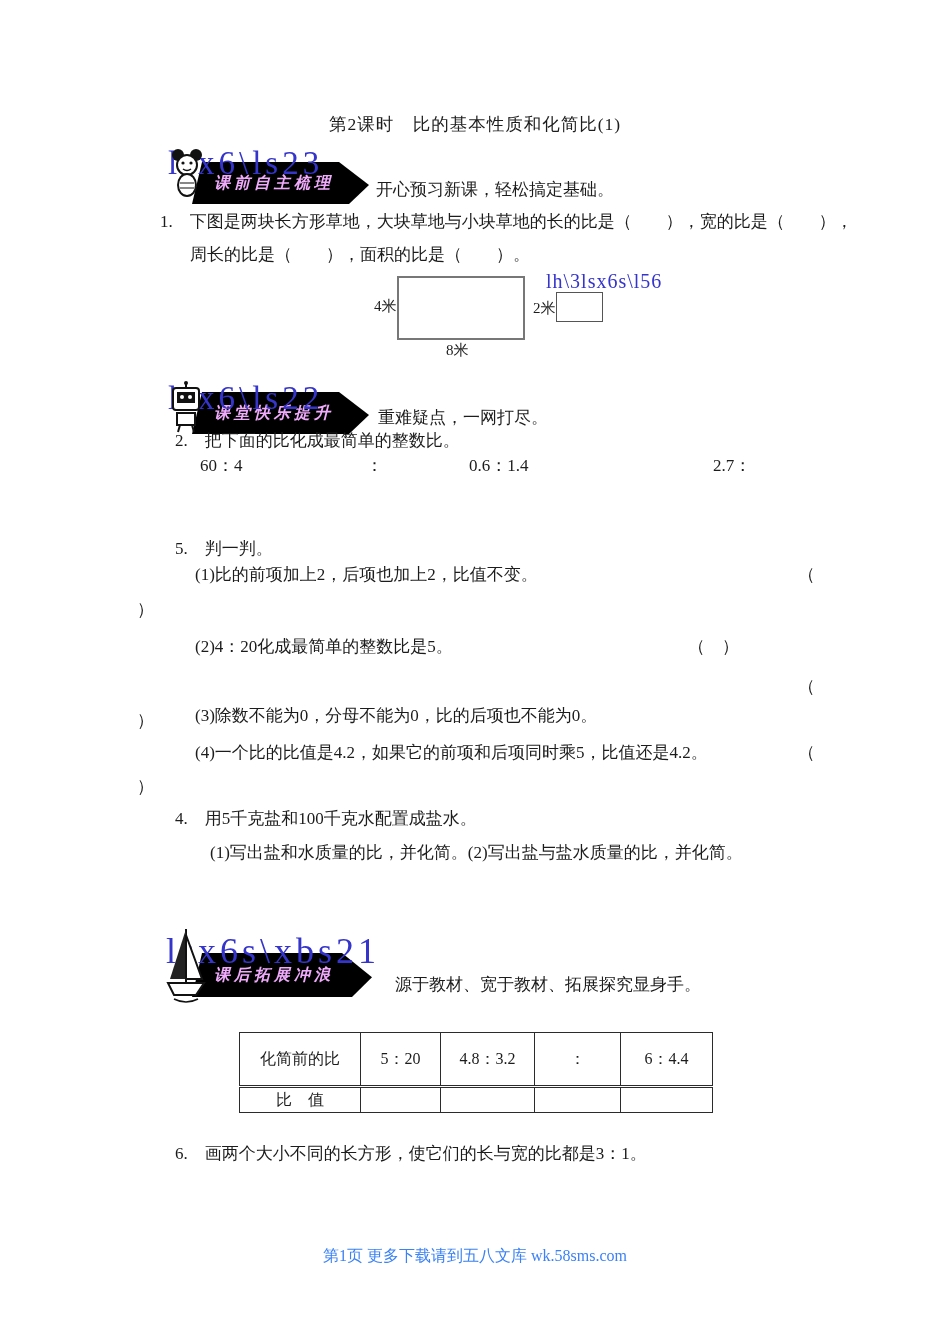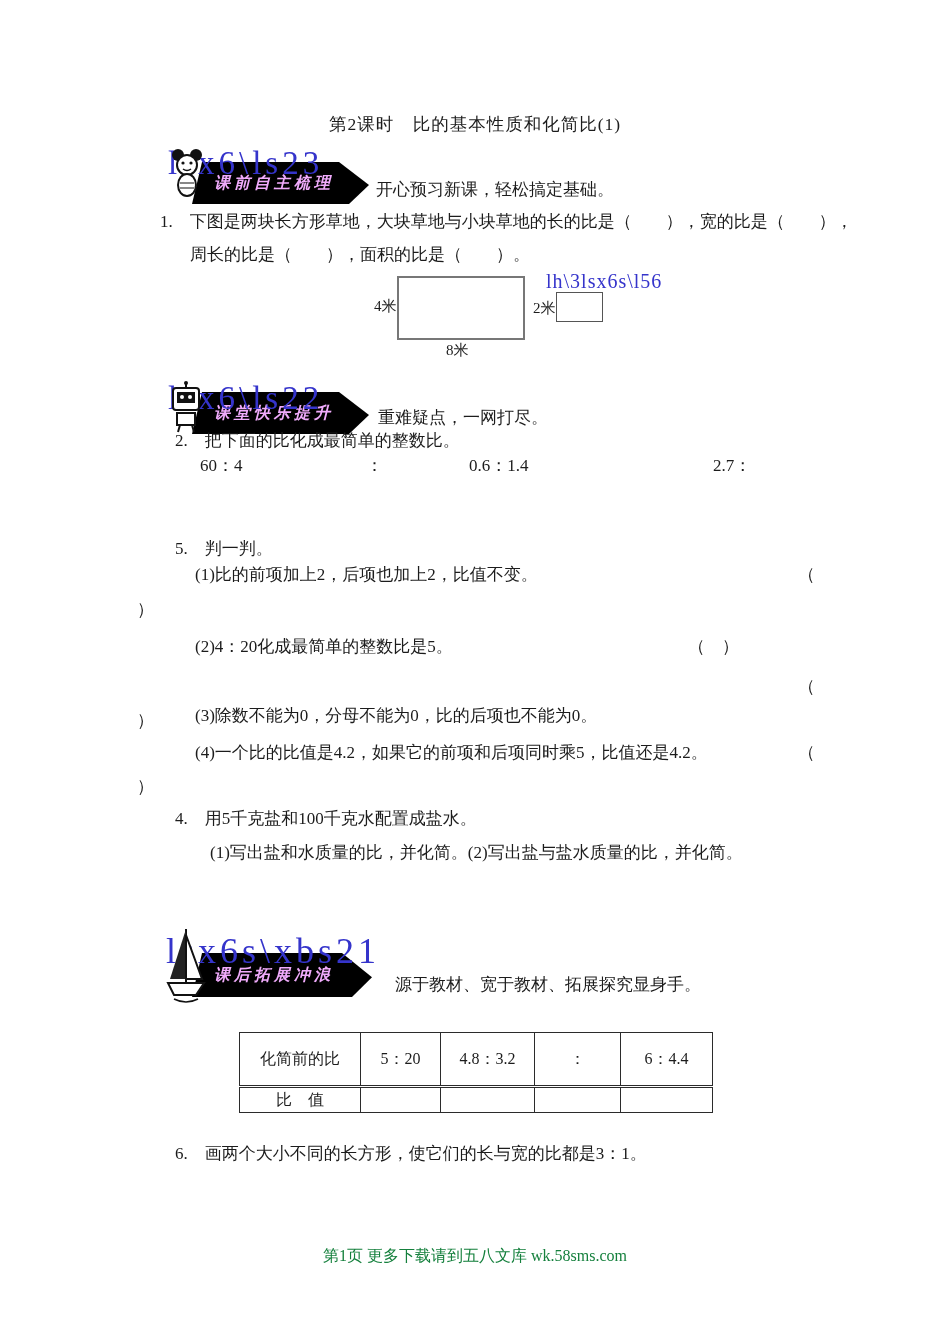--- a/index.html
+++ b/index.html
@@ -37,21 +37,21 @@
     position:absolute; left:239px; top:1032px; border-collapse:collapse;
     font-size:16px; table-layout:fixed;
   }
   table.simplify td{
     border:1.2px solid #2b2b2b; text-align:center; vertical-align:middle;
     padding:0; overflow:hidden;
   }
   table.simplify tr.r1 td{height:52px; border-bottom:3px double #2b2b2b;}
   table.simplify tr.r2 td{height:26px; border-bottom:3px double #2b2b2b;}
   table.simplify tr.r3 td{height:24px;}
-  .footer{left:0; top:1246px; width:100%; text-align:center; font-size:16px; color:#15803d;}
+  .footer{left:0; top:1246px; width:100%; text-align:center; font-size:16px; color:#3b82f6;}
 </style>
 </head>
 <body>
 
 <div class="page">
 
   <div class="abs title">第2课时　比的基本性质和化简比(1)</div>
 
   <div class="abs" style="left:166px; top:141px; width:420px; height:70px;">
     <span class="watermark wm-lg" style="left:2px; top:6px;">lsx6\ls23</span>

